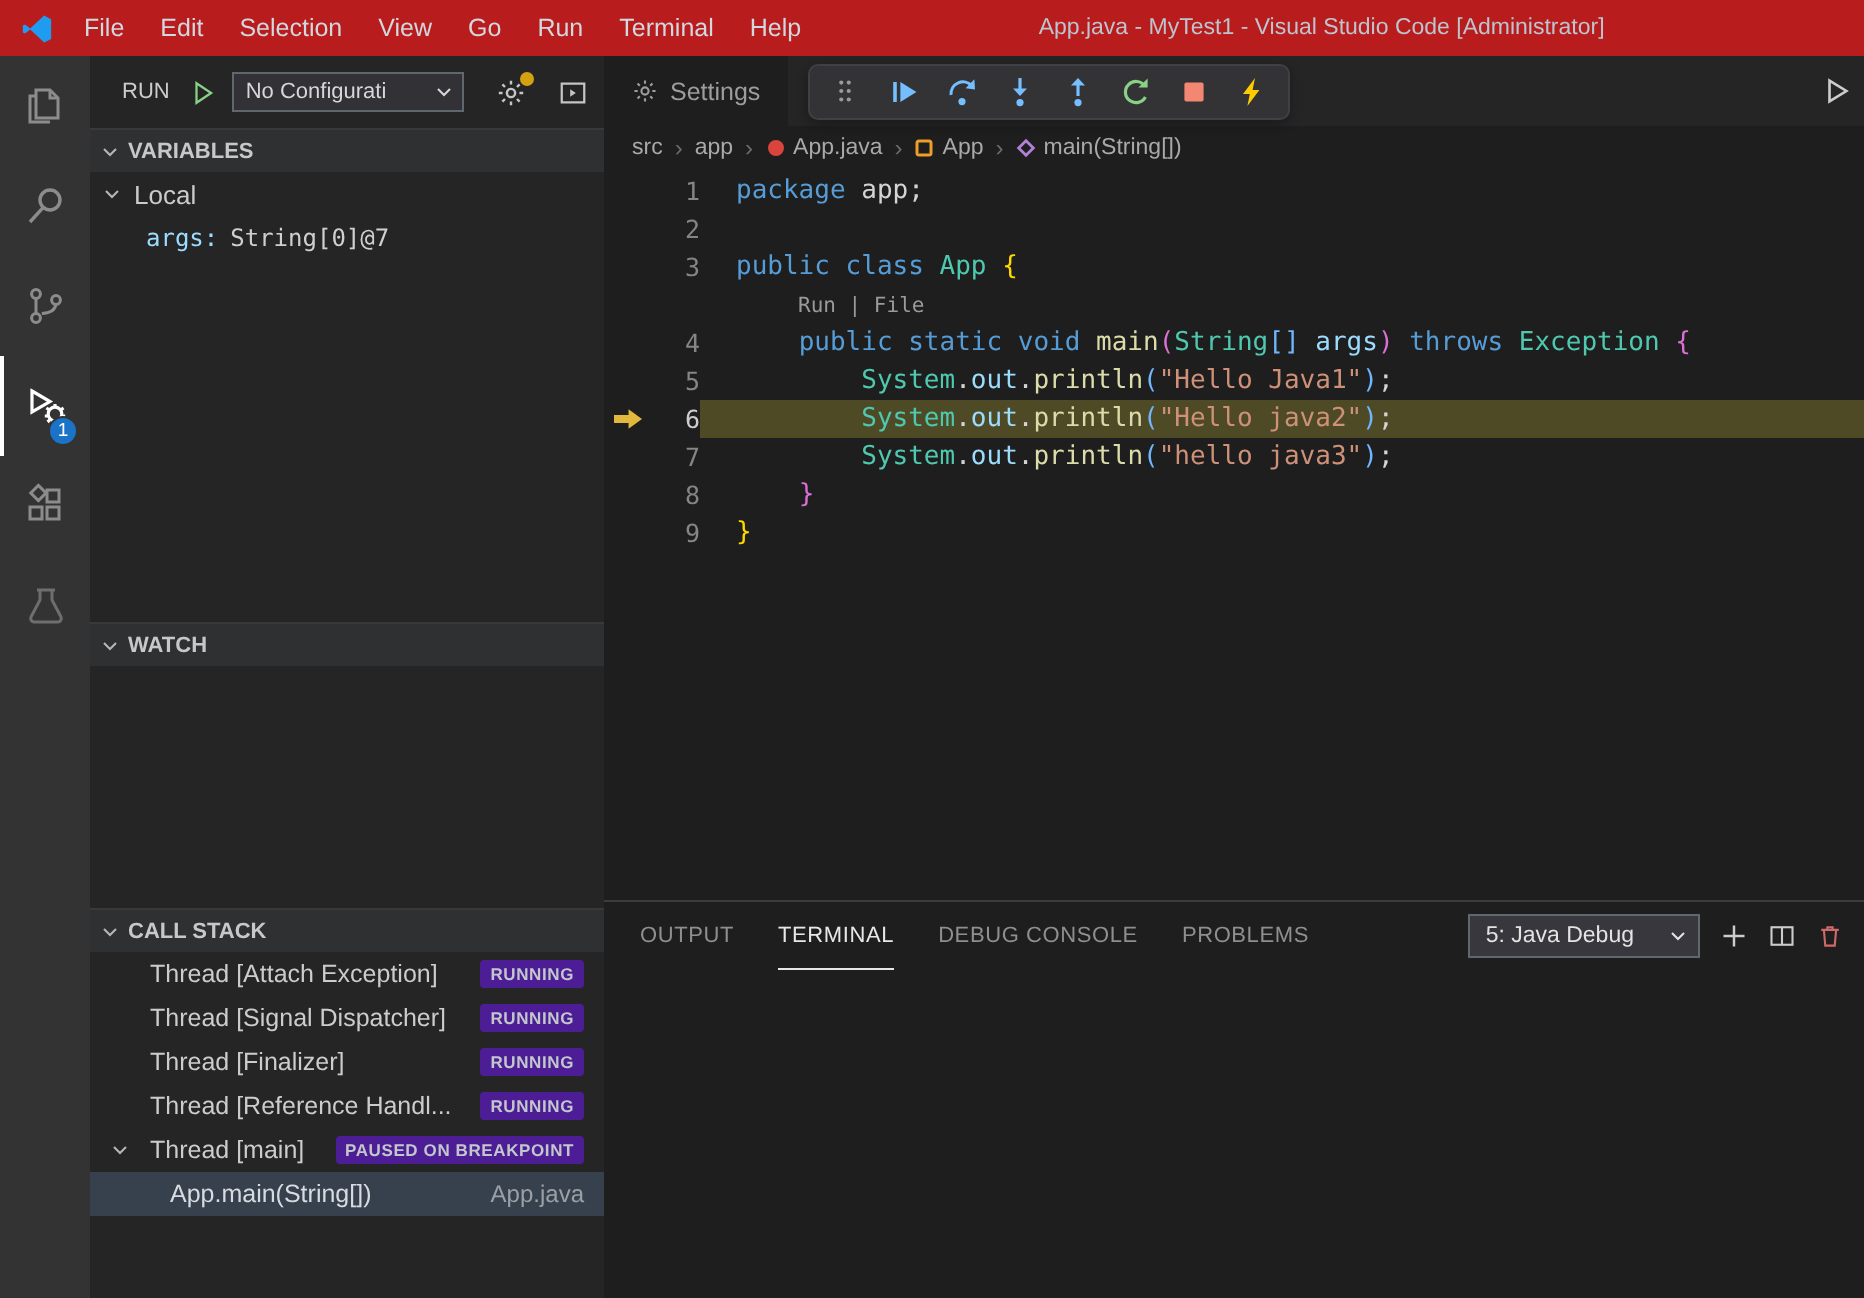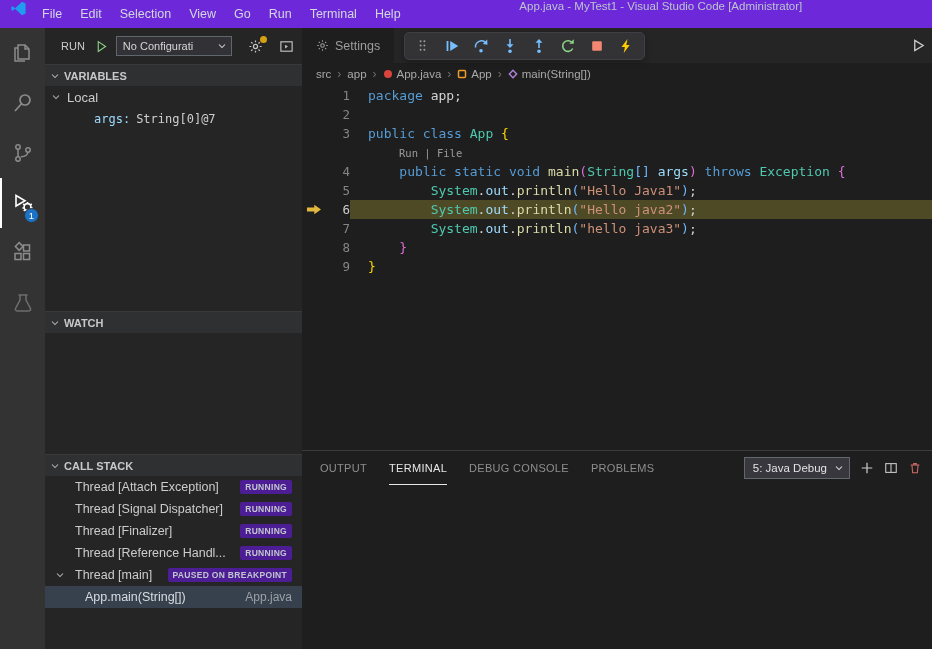--- a/index.html
+++ b/index.html
@@ -1,20 +1,20 @@
 <!DOCTYPE html>
 <html><head>
 <meta charset="utf-8">
 <style>
 *{margin:0;padding:0;box-sizing:border-box}
 html,body{width:932px;height:649px;overflow:hidden;background:#1e1e1e}
 #app{position:relative;width:932px;height:649px;font-family:"Liberation Sans","DejaVu Sans",sans-serif;color:#ccc;overflow:hidden;background:#1e1e1e}
 
 
-#titlebar{position:absolute;left:0;right:0;top:0;height:28px;background:#6d28d9;display:flex;align-items:flex-start;z-index:5}
+#titlebar{position:absolute;left:0;right:0;top:0;height:28px;background:#b91c1c;display:flex;align-items:center;z-index:5}
 .logo{display:flex;margin:0 6px 0 10px}
 #menubar{display:flex;align-items:center}
 .menu-item{padding:0 9px;font-size:12.5px;color:#d2d8df;line-height:28px;cursor:default}
 #window-title{flex:1;text-align:center;font-size:11.5px;color:#bcc5cf;white-space:nowrap;overflow:hidden;padding-right:20px}
 
 
 #activitybar{position:absolute;left:0;top:28px;bottom:0;width:45px;background:#333}
 .ab-item{height:50px;display:flex;align-items:center;justify-content:center;color:#8c8c8c;position:relative;border-left:2px solid transparent;border-right:2px solid transparent}
 .ab-item.active{color:#fff;border-left-color:#fff}
 .ab-item.dim{color:#6e6e6e}
@@ -31,21 +31,21 @@
 .tb-icon.gear{margin-left:16px}
 .tb-icon.panel-open{margin-left:16px}
 .gear-badge{position:absolute;top:-3px;right:-4px;width:7px;height:7px;border-radius:50%;background:#d6a013}
 .section-header{height:22px;display:flex;align-items:center;gap:3px;padding-left:4px;font-size:11px;font-weight:bold;color:#c8c8c8;background:#2f3032;border-top:1px solid #39393b}
 #variables-section{position:absolute;top:36px;left:0;right:0}
 #watch-section{position:absolute;top:283px;left:0;right:0}
 #callstack-section{position:absolute;top:426px;left:0;right:0}
 .tree-row{height:22px;display:flex;align-items:center;font-size:13px;color:#ccc;position:relative}
 .scope-row{padding-left:22px}
 .scope-row .chev{position:absolute;left:5px;top:5px}
-.var-row{padding-left:49px;font-family:"DejaVu Sans Mono",monospace;font-size:12px}
+.var-row{padding-left:28px;font-family:"DejaVu Sans Mono",monospace;font-size:12px}
 .var-name{color:#9cdcfe}
 .var-value{color:#cfcfcf;margin-left:6px}
 .thread-row{padding:0 10px 0 30px;font-size:12.5px}
 .thread-row .chev{position:absolute;left:9px;top:5px}
 .badge{margin-left:auto;background:#4c1d95;color:#c2c7cc;font-size:8.5px;font-weight:bold;letter-spacing:.3px;padding:2px 5px;border-radius:2px;white-space:nowrap}
 .frame-row{height:22px;display:flex;align-items:center;background:#37414e;padding:0 10px 0 40px;font-size:12.5px;color:#d8dce1}
 .frame-file{margin-left:auto;color:#9aa0a6;font-size:12px}
 .chev{display:flex;color:#b6b6b6}
 
 
@@ -71,21 +71,21 @@
 .tk-kw{color:#569cd6}.tk-ty{color:#4ec9b0}.tk-fn{color:#dcdcaa}.tk-vr{color:#9cdcfe}
 .tk-st{color:#ce9178}.tk-pl{color:#d4d4d4}.tk-b1{color:#ffd700}.tk-b2{color:#da70d6}.tk-b3{color:#6fb6ff}
 
 
 #panel{position:absolute;left:302px;top:450px;right:0;bottom:0;background:#1e1e1e;border-top:1px solid #3c3c3c}
 #panel-header{height:34px;display:flex;align-items:center;padding:0 10px 0 18px}
 #panel-tabs{display:flex;align-items:center;height:34px}
 .panel-tab{font-size:11px;letter-spacing:.3px;color:#8f8f8f;margin-right:22px;height:34px;display:flex;align-items:center;border-bottom:1px solid transparent}
 .panel-tab.active{color:#e7e7e7;border-bottom-color:#e7e7e7}
 .panel-right{margin-left:auto;display:flex;align-items:center;gap:10px}
-.terminal-select{display:flex;align-items:center;gap:6px;height:22px;background:#37373d;border:1px solid #62676e;font-size:11.5px;color:#e3e3e3;padding:0 4px 0 8px}
+.terminal-select{display:flex;align-items:center;gap:16px;height:22px;background:#37373d;border:1px solid #62676e;font-size:11.5px;color:#e3e3e3;padding:0 4px 0 8px}
 .p-icon{display:flex;color:#ccc}
 #terminal{padding:5px 0 0 18px;font-family:"DejaVu Sans Mono",monospace;font-size:13px;color:#ccc}
 .term-line{height:18px;line-height:18px}
 .term-cursor{width:9px;height:16px;border:1px solid #c8c8c8;margin-top:2px}
 </style>
 </head>
 <body>
 
 <div id="app">
 

